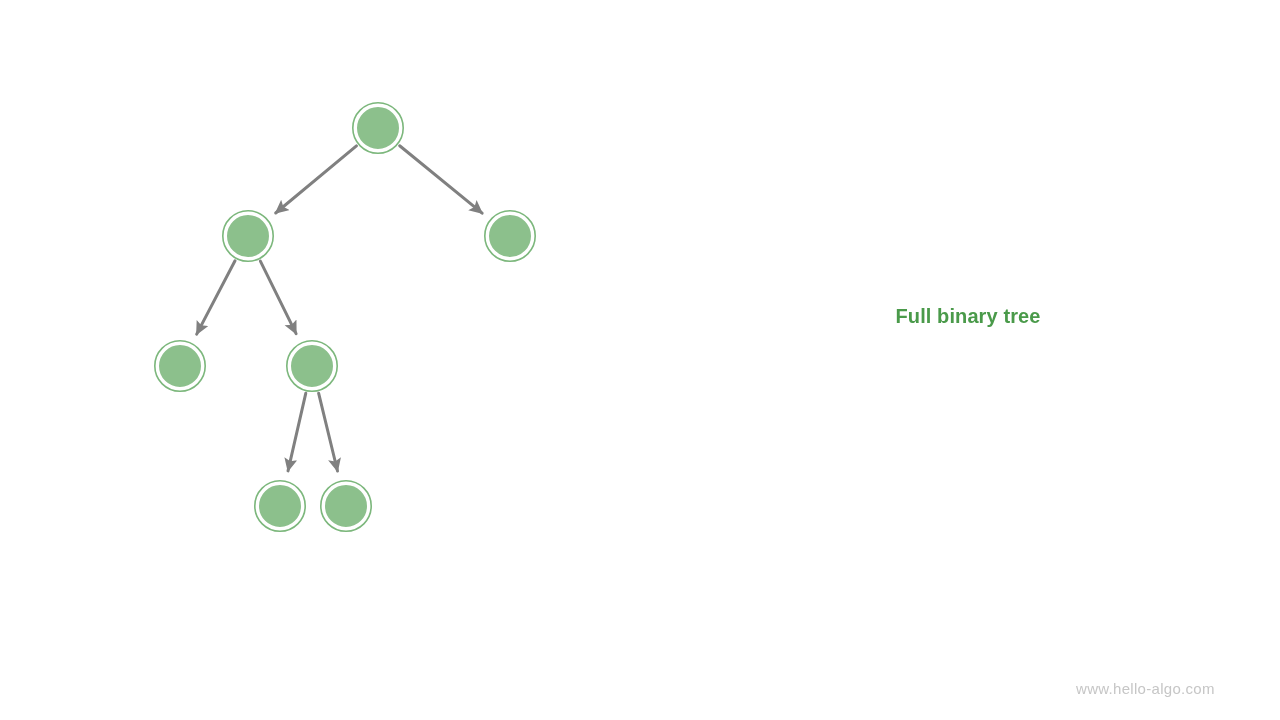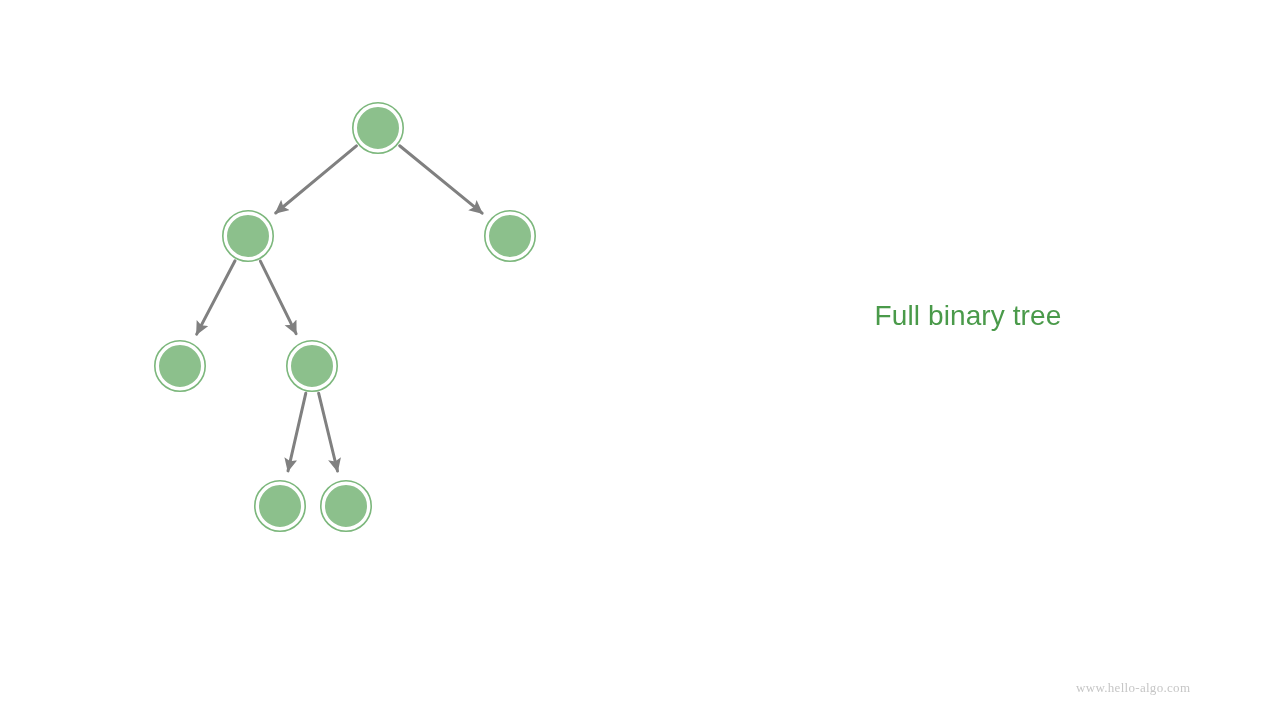--- a/index.html
+++ b/index.html
@@ -21,22 +21,22 @@
   }
   #tree-svg {
     position: absolute;
     left: 0;
     top: 0;
     width: 1280px;
     height: 720px;
   }
   .diagram-title {
     position: absolute;
-    font-size: 28px;
-    font-weight: normal;
+    font-size: 20px;
+    font-weight: bold;
     color: #4a9a4a;
     white-space: nowrap;
     letter-spacing: 0.1px;
     transform: translate(-50%, -50%);
   }
   .caption-box {
     position: absolute;
     background: #e8e8e8;
     border-radius: 9px;
     display: flex;
@@ -49,22 +49,22 @@
     color: #333333;
     white-space: nowrap;
     letter-spacing: 0.1px;
   }
   .caption-text b {
     font-weight: bold;
     color: #222222;
   }
   .watermark {
     position: absolute;
-    font-family: Liberation Serif, serif;
-    font-size: 13px;
+    font-family: Liberation Sans, sans-serif;
+    font-size: 15px;
     color: #c6c6c6;
     white-space: nowrap;
     letter-spacing: 0.3px;
   }
 </style>
 </head>
 <body>
 
 <div id="stage" style="width: 1280px; height: 720px; background: rgb(255, 255, 255);">
 

